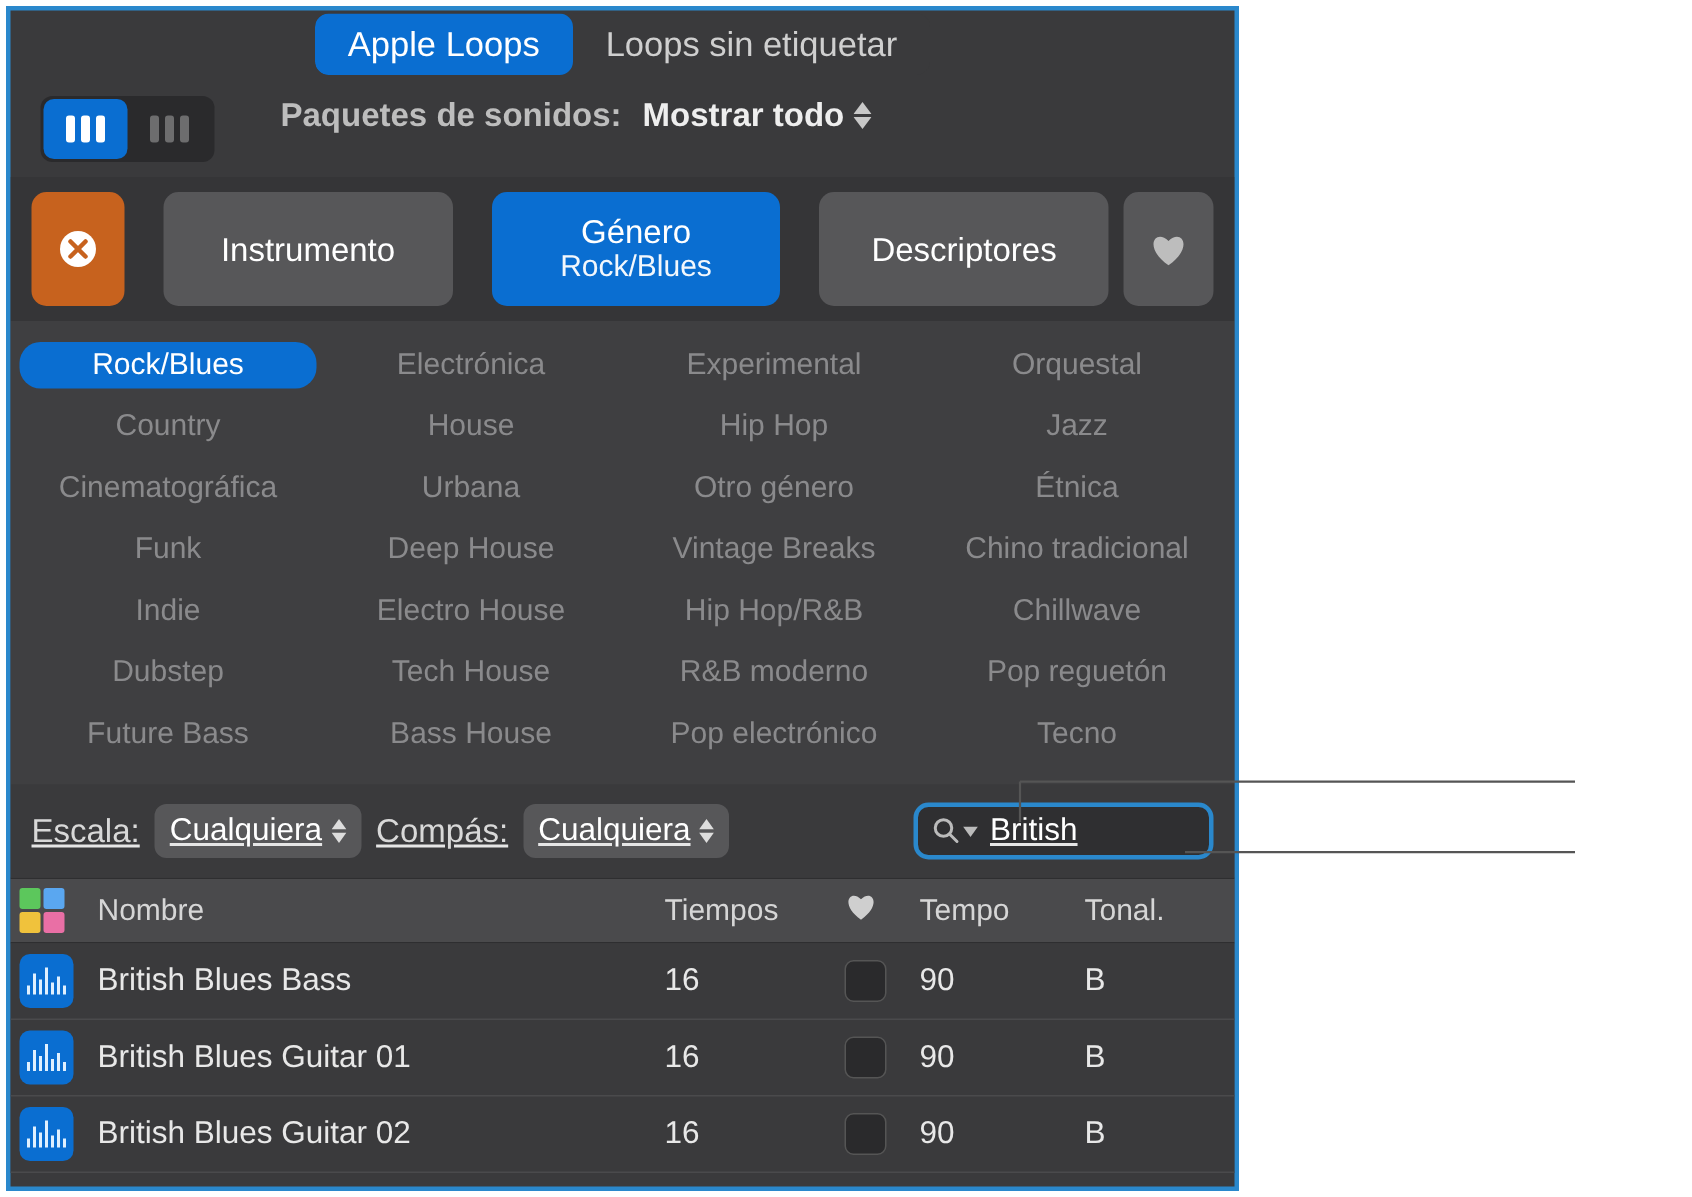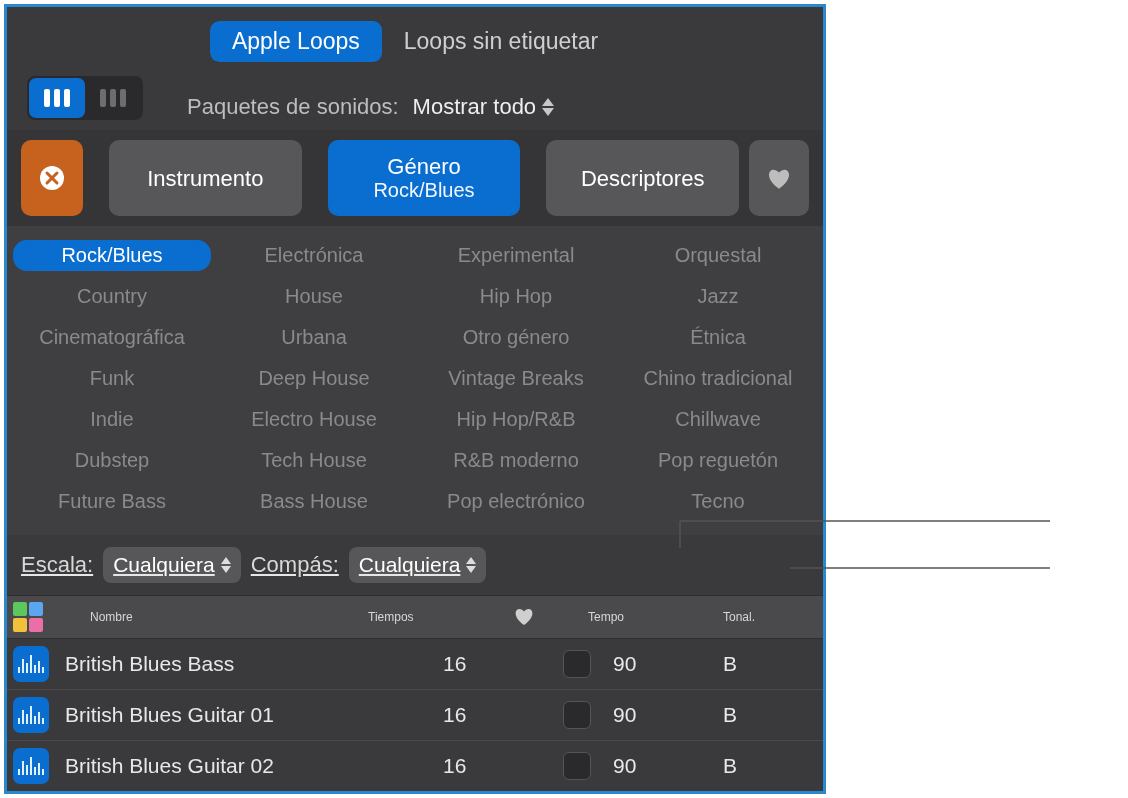--- a/index.html
+++ b/index.html
@@ -16,21 +16,21 @@
     background: #3a3a3c;
     border: 3px solid #2a88cc;
     overflow: hidden;
     margin: 4px 0 0 4px;
   }
 
   
   .top-tabs {
     display: flex;
     justify-content: center;
-    padding: 14px 0 10px;
+    padding: 2px 0 10px;
     gap: 0;
   }
   .seg {
     display: flex;
     border-radius: 9px;
     overflow: hidden;
   }
   .seg button {
     border: none;
     font-size: 23px;
@@ -41,23 +41,24 @@
   }
   .seg button.active {
     background: #0a6ed1;
     color: #fff;
     border-radius: 9px;
   }
 
   
   .row-packs {
     display: flex;
-    align-items: flex-end;
+    align-items: flex-start;
     padding: 4px 20px 10px 20px;
     gap: 14px;
+    font-weight: bold;
   }
   .view-toggle {
     display: flex;
     background: #2a2a2c;
     border-radius: 8px;
     padding: 2px;
   }
   .view-toggle button {
     width: 56px;
     height: 40px;
@@ -195,23 +196,22 @@
 
   
   .thead {
     display: grid;
     grid-template-columns: 52px 1fr 120px 50px 110px 90px;
     align-items: center;
     background: #4a4a4c;
     border-top: 1px solid #2e2e30;
     border-bottom: 1px solid #2e2e30;
     padding: 6px 10px 6px 6px;
-    font-size: 12px;
+    font-size: 20px;
     color: #d6d6d6;
-    gap: 25px;
   }
   .thead .type-icon {
     width: 30px; height: 30px; border-radius: 6px;
     display: grid; grid-template-columns: 1fr 1fr; grid-template-rows: 1fr 1fr;
     gap: 2px;
   }
   .thead .type-icon span { border-radius: 2px; }
   .ti1{background:#5cc75c}.ti2{background:#5aa7f0}.ti3{background:#f0c23c}.ti4{background:#e96fa5}
 
   .tbody { background: #3a3a3c; }
@@ -372,20 +372,33 @@
       <span class="updown">
         <svg width="10" height="7">
             <polygon points="5,0 10,7 0,7" fill="#ddd"></polygon>
           </svg>
         <svg width="10" height="7">
             <polygon points="0,0 10,0 5,7" fill="#ddd"></polygon>
           </svg>
       </span>
     </span>
 
+    <div class="search">
+      <span class="mag">
+        <svg width="18" height="18" viewBox="0 0 18 18">
+          <circle cx="7" cy="7" r="5.5" fill="none" stroke="#bbb" stroke-width="2"></circle>
+          <line x1="11" y1="11" x2="16" y2="16" stroke="#bbb" stroke-width="2" stroke-linecap="round"></line>
+        </svg>
+        <svg width="10" height="7">
+            <polygon points="0,0 10,0 5,7" fill="#bbb"></polygon>
+          </svg>
+      </span>
+      <input class="search-text" value="British" style="">
+
+    </div>
   </div>
 
   <div class="thead">
     <div>
       <div class="type-icon">
         <span class="ti1"></span>
           <span class="ti2"></span>
           <span class="ti3"></span>
           <span class="ti4"></span>
       </div>

